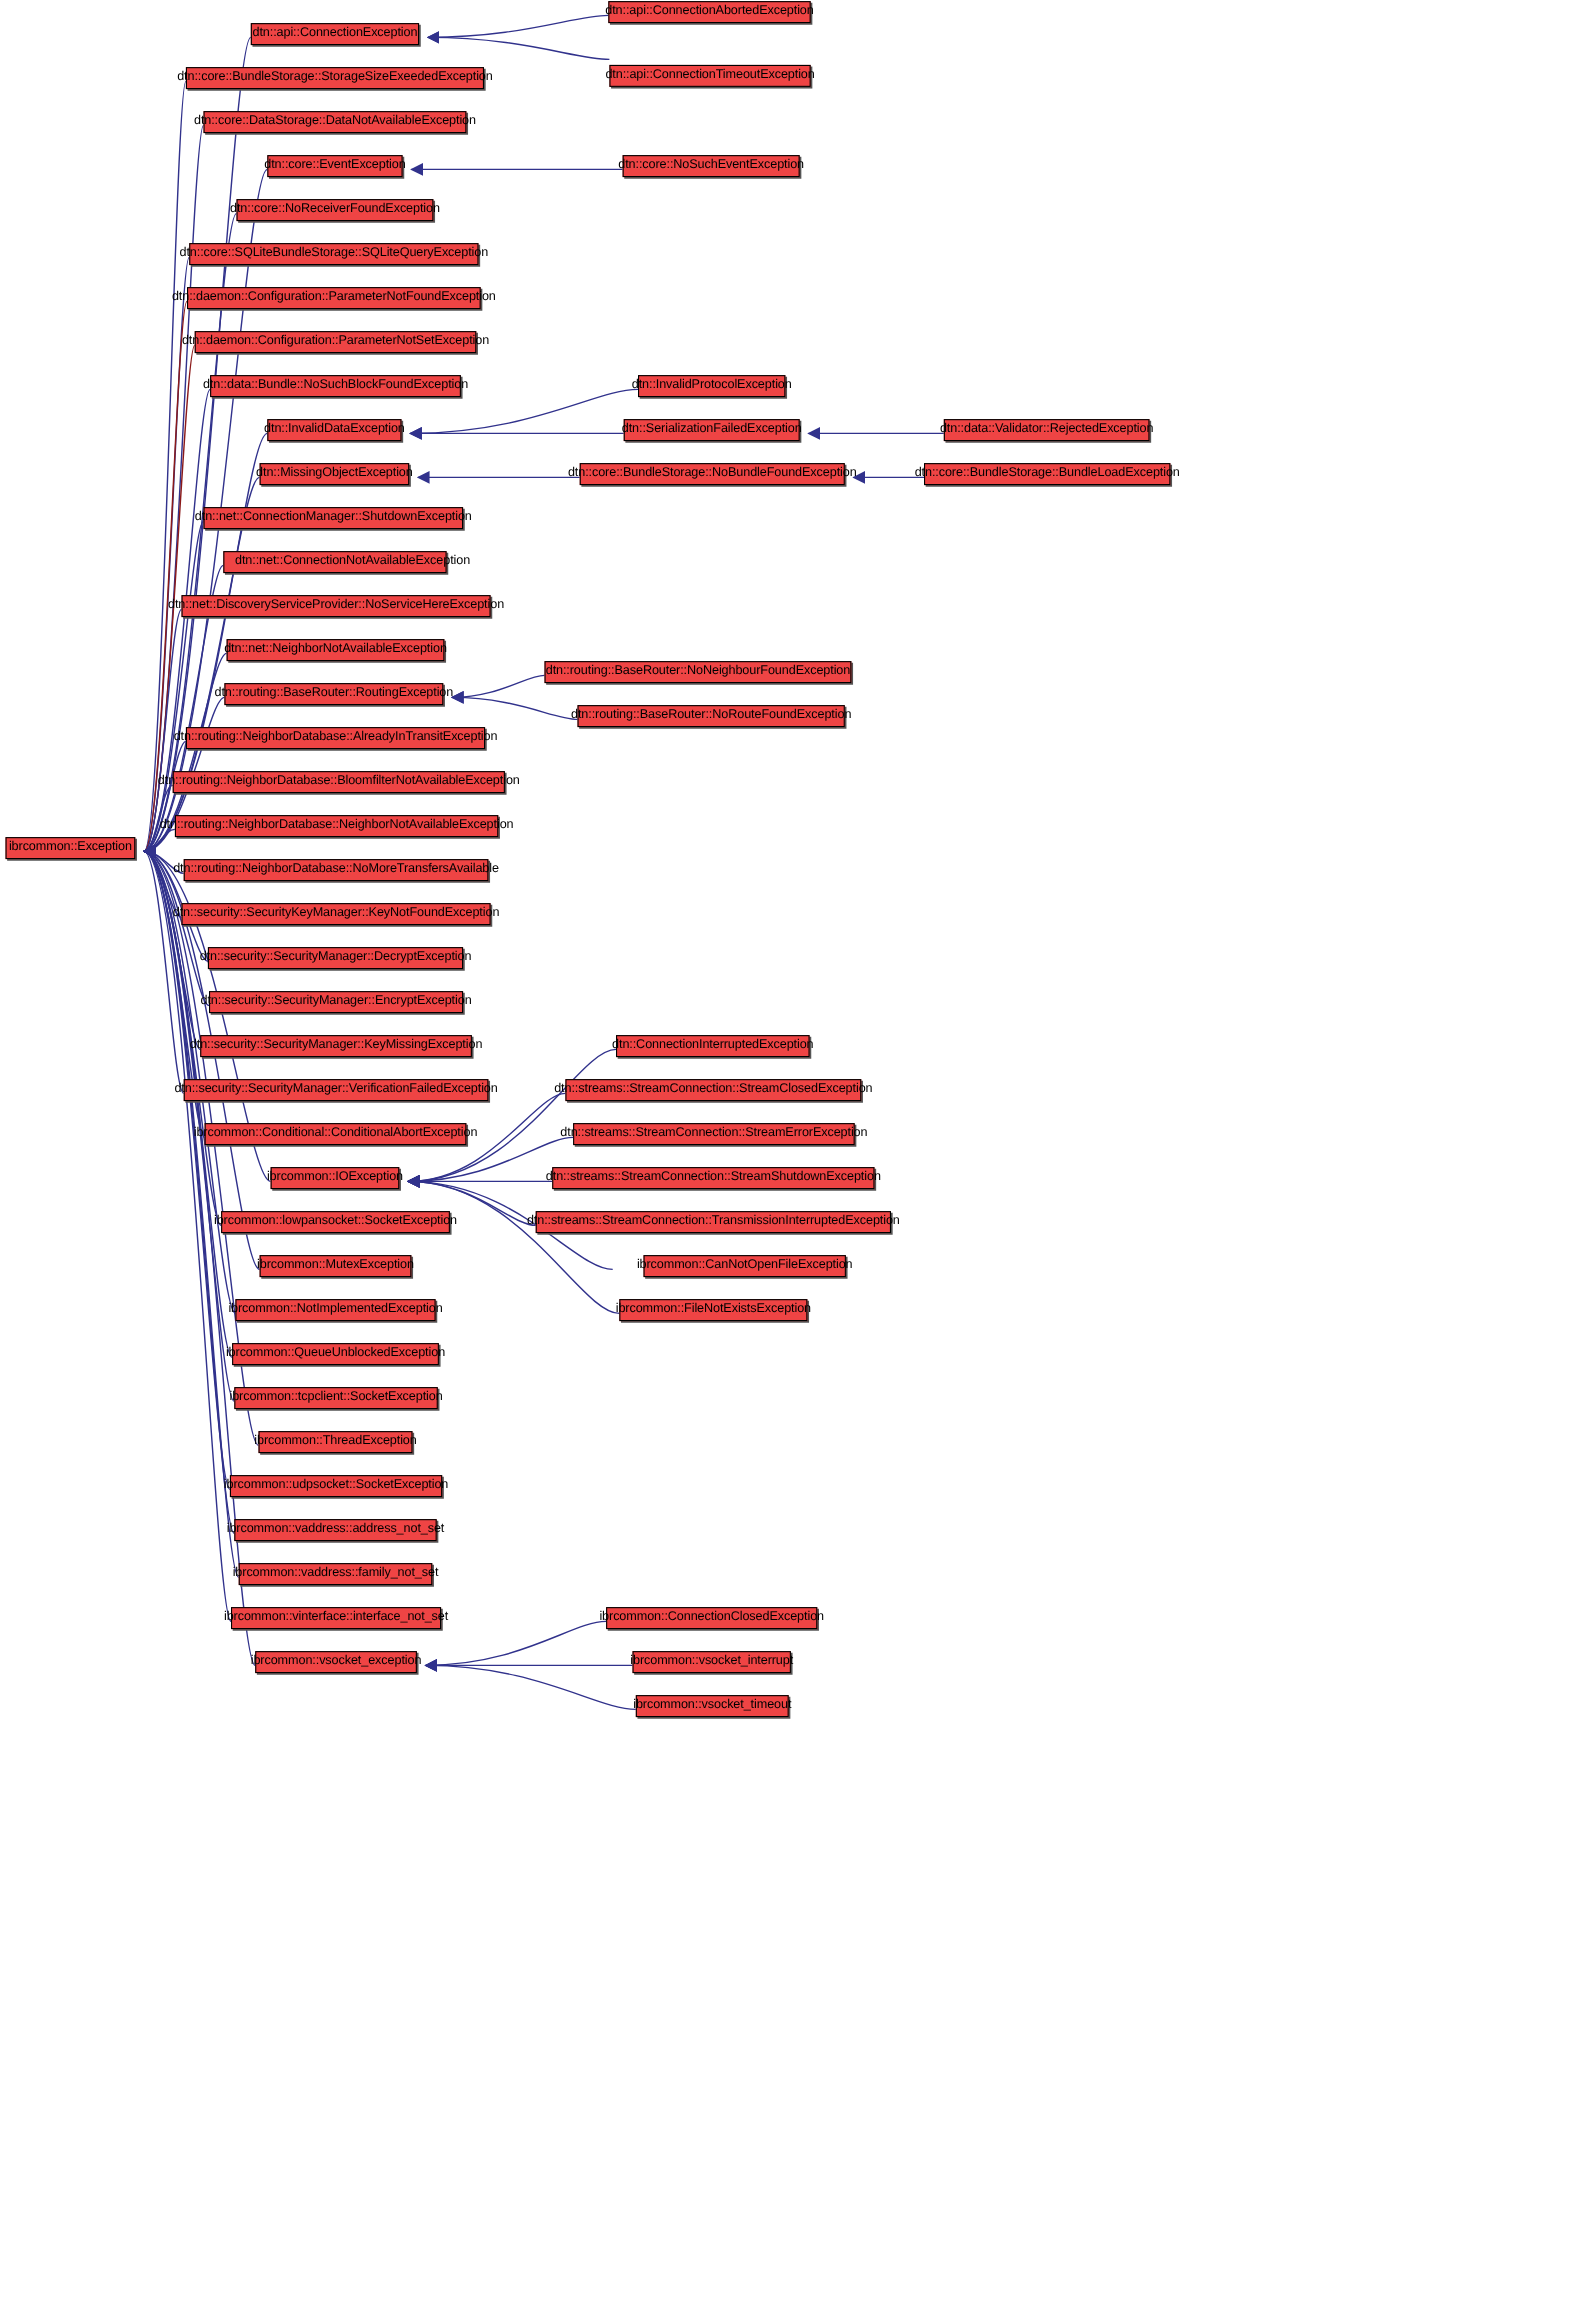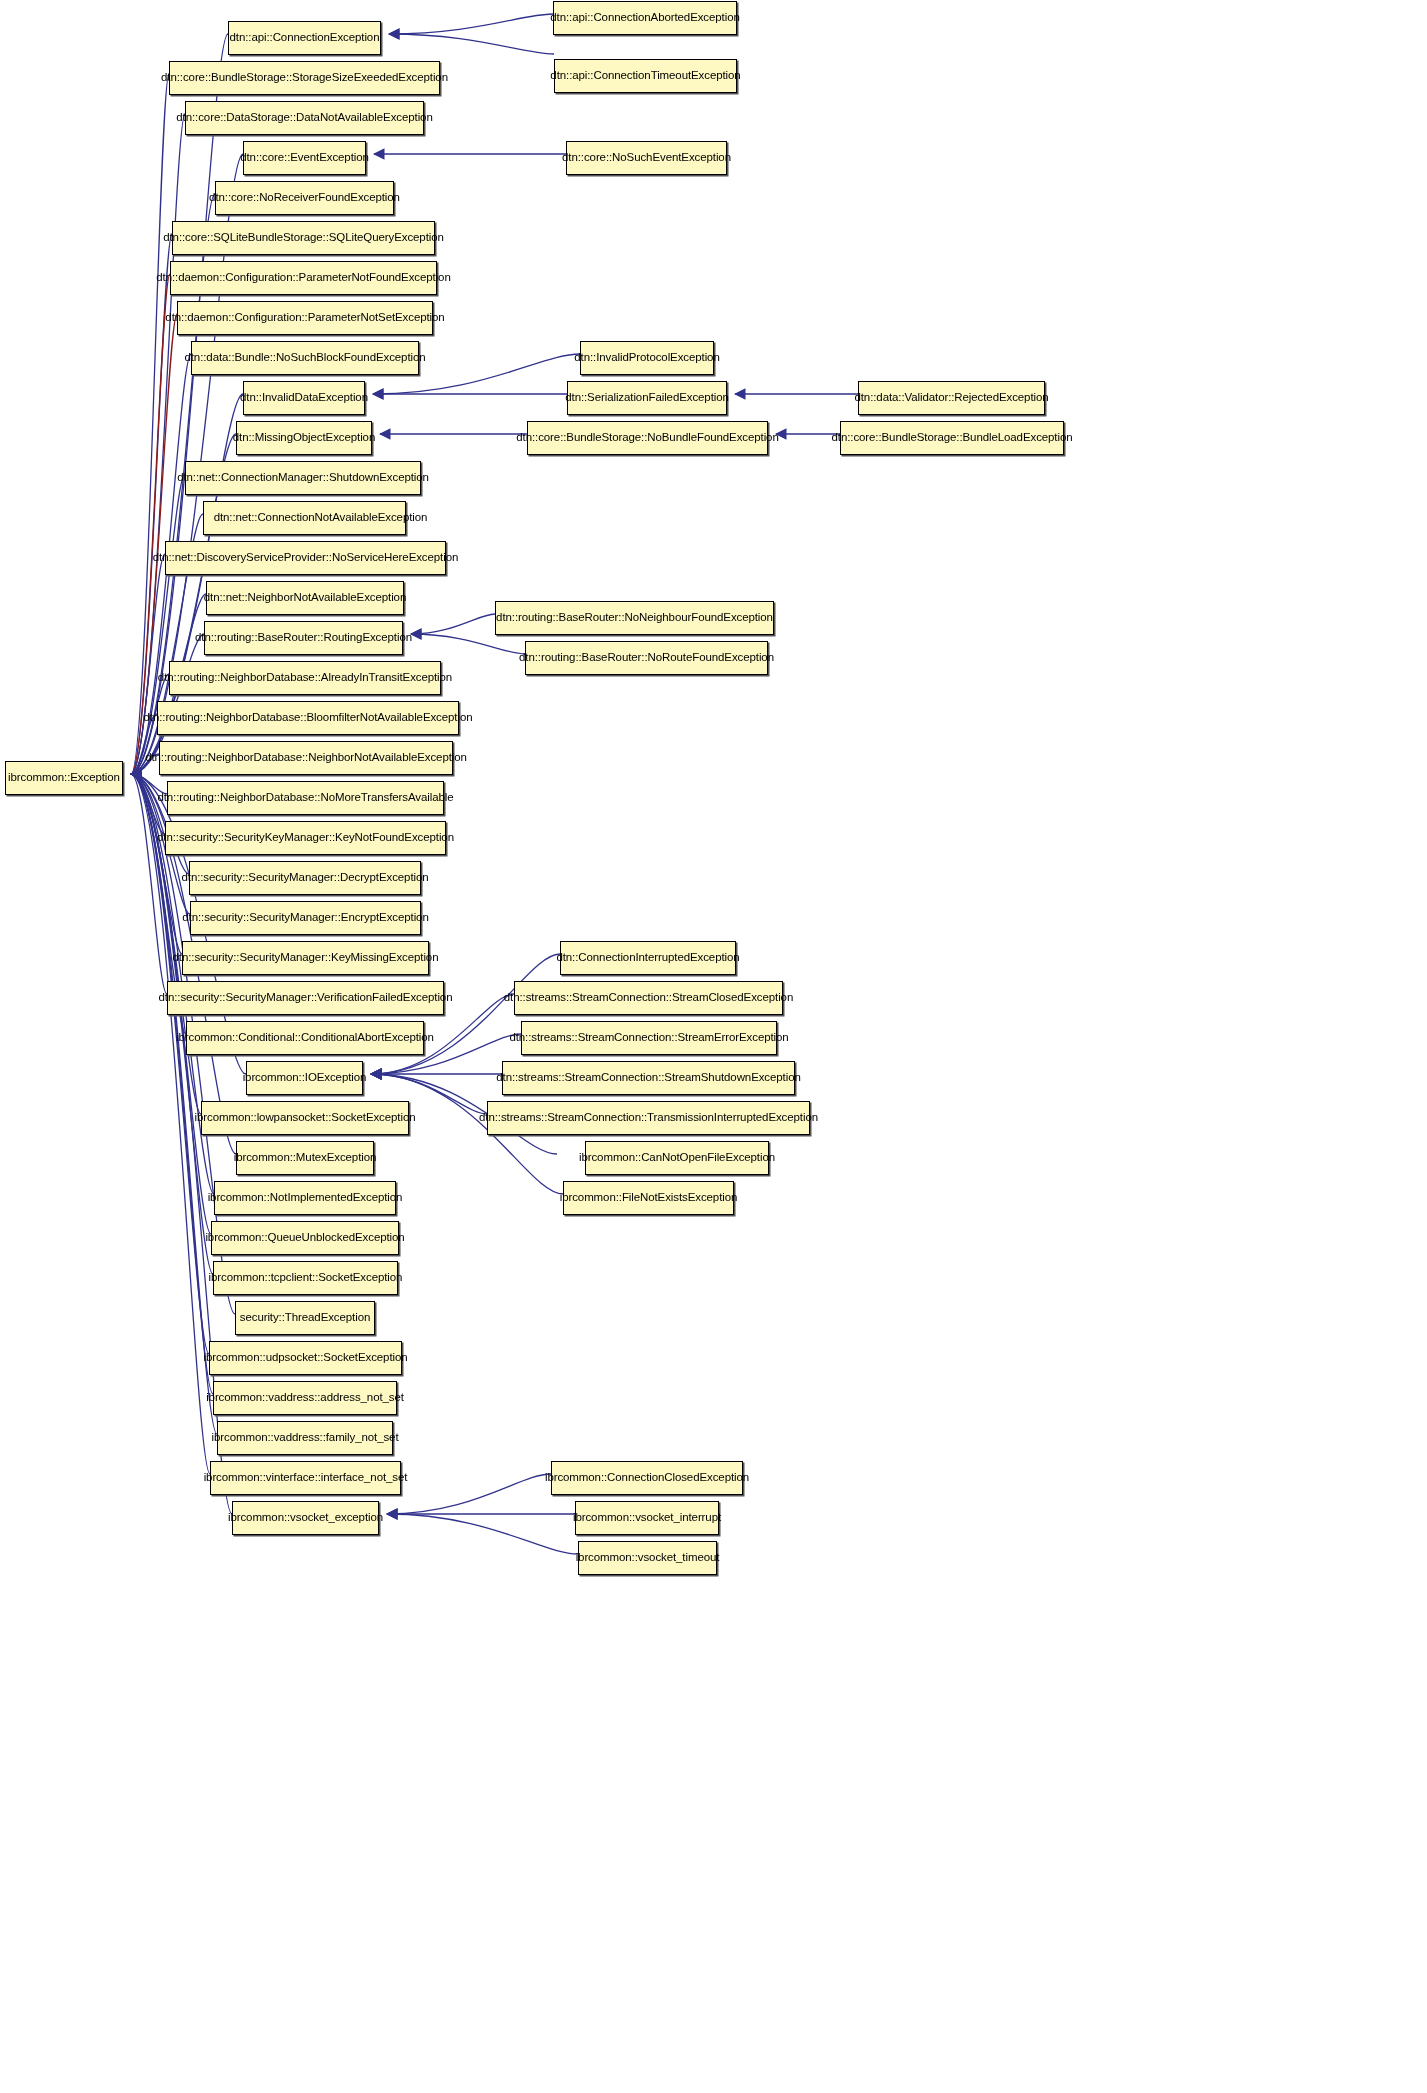--- a/index.html
+++ b/index.html
@@ -22,32 +22,32 @@
     position: absolute;
     left: 0;
     top: 0;
     width: 1427px;
     height: 2093px;
     pointer-events: none;
   }
   .node {
     position: absolute;
     box-sizing: border-box;
-    background: #fef9c3;
+    background: #ef4444;
     border: 1px solid #000000;
     box-shadow: 1.5px 1.5px 0 0 #555555;
     display: flex;
     align-items: center;
     justify-content: center;
     font-size: 11.5px;
     line-height: 1;
     color: #000000;
     white-space: nowrap;
     letter-spacing: -0.1px;
-    height: 34px;
+    height: 20px;
     cursor: pointer;
   }
   .node.root {
     border-width: 1px;
   }
   .node span {
     display: block;
     padding: 0 6px;
   }
 </style>
@@ -219,21 +219,21 @@
       <div class="node" style="left: 214px; top: 1181px; width: 182px;">
         <span>ibrcommon::NotImplementedException</span>
       </div>
       <div class="node" style="left: 211px; top: 1221px; width: 188px;">
         <span>ibrcommon::QueueUnblockedException</span>
       </div>
       <div class="node" style="left: 213px; top: 1261px; width: 185px;">
         <span>ibrcommon::tcpclient::SocketException</span>
       </div>
       <div class="node" style="left: 235px; top: 1301px; width: 140px;">
-        <span>security::ThreadException</span>
+        <span>ibrcommon::ThreadException</span>
       </div>
       <div class="node" style="left: 209px; top: 1341px; width: 193px;">
         <span>ibrcommon::udpsocket::SocketException</span>
       </div>
       <div class="node" style="left: 213px; top: 1381px; width: 184px;">
         <span>ibrcommon::vaddress::address_not_set</span>
       </div>
       <div class="node" style="left: 217px; top: 1421px; width: 176px;">
         <span>ibrcommon::vaddress::family_not_set</span>
       </div>

